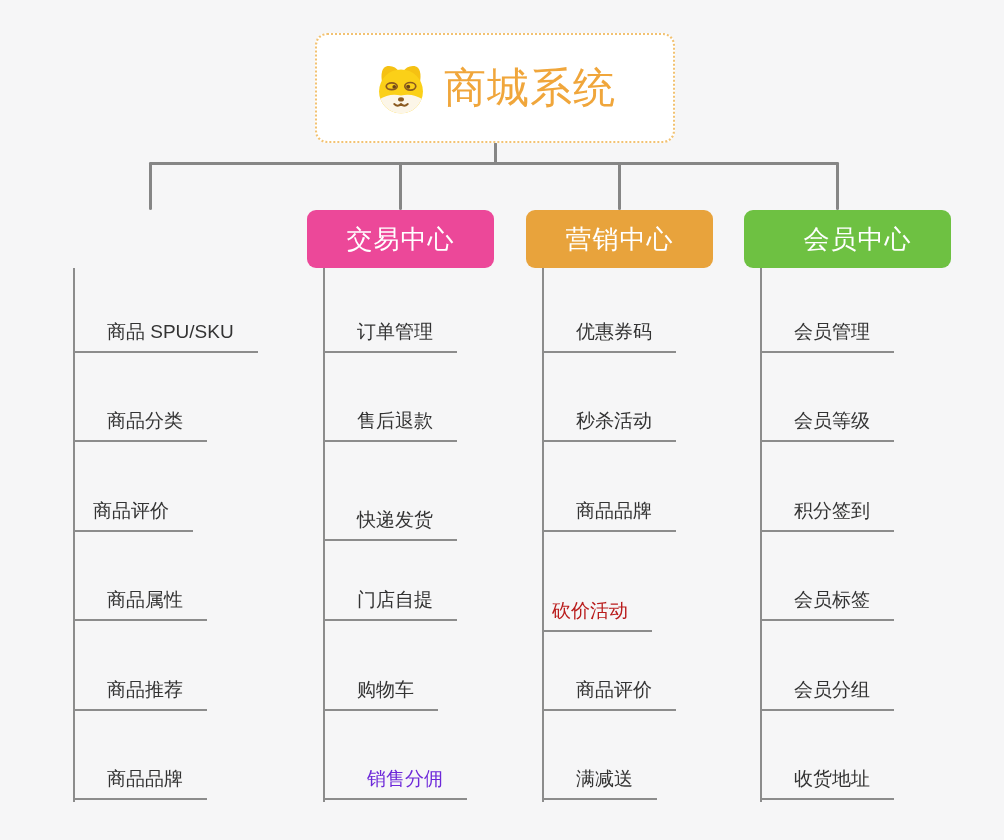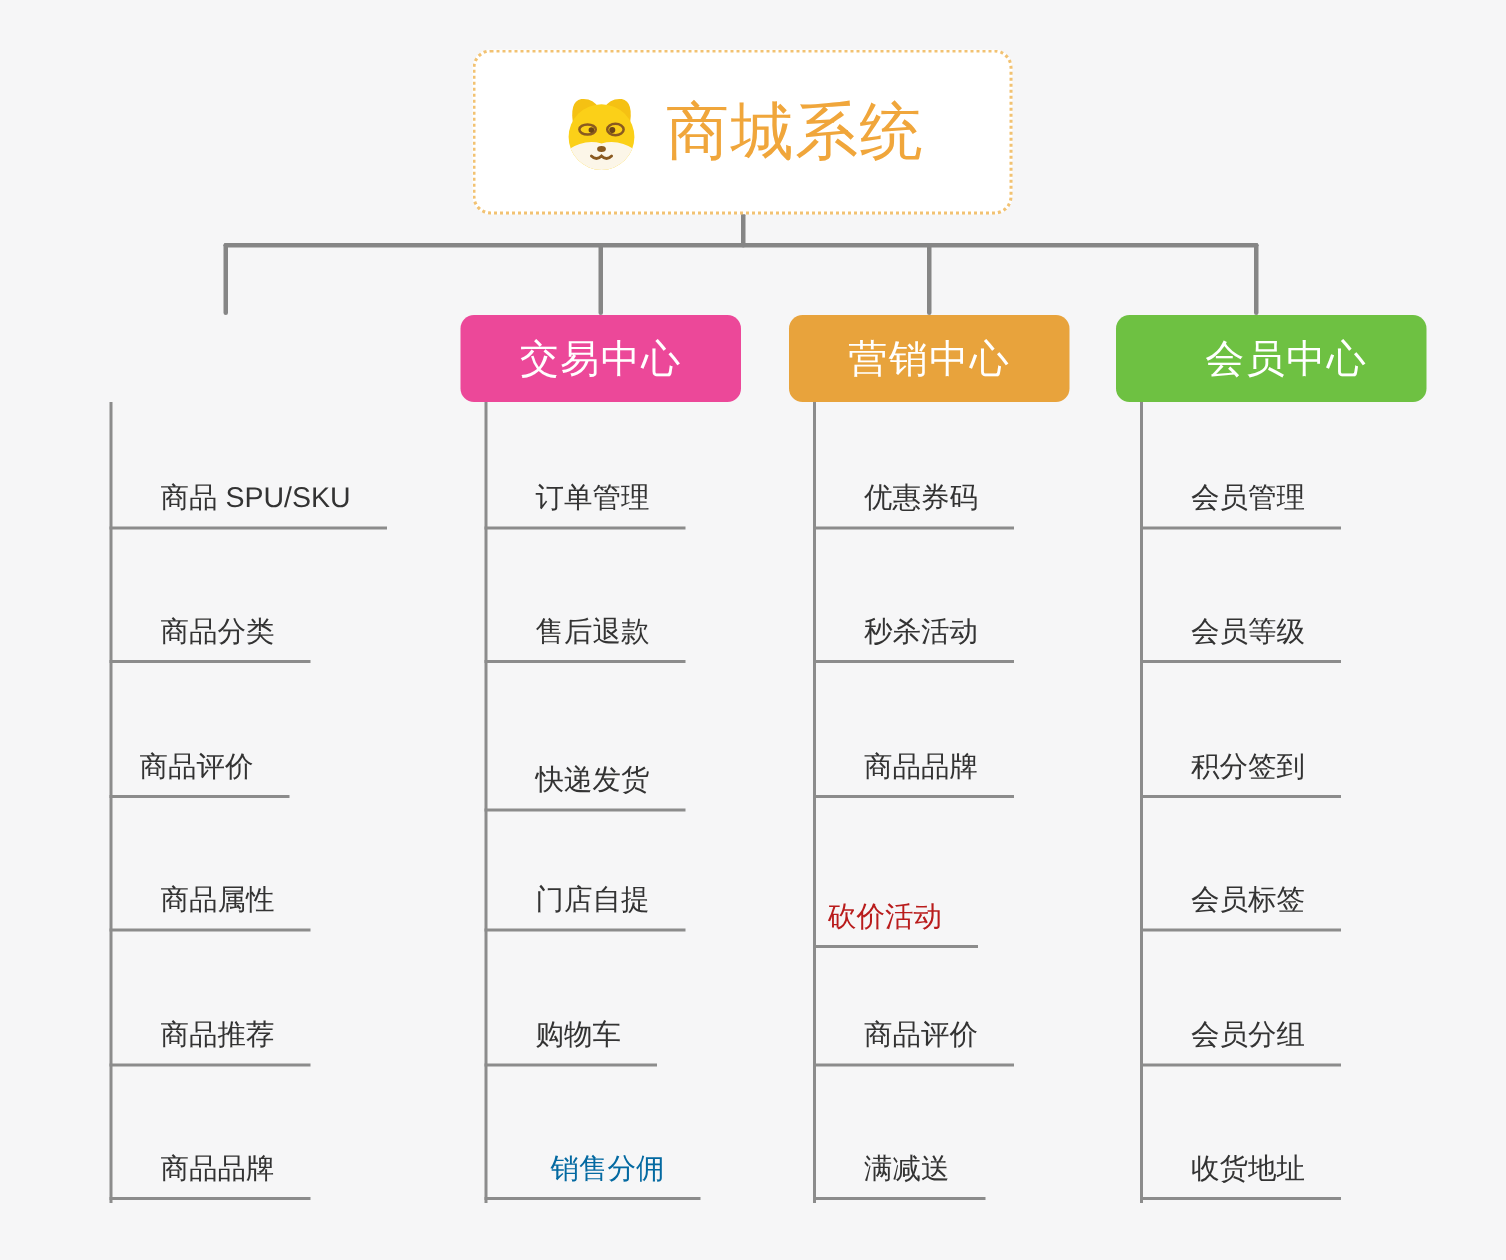--- a/index.html
+++ b/index.html
@@ -133,21 +133,21 @@
       <div class="branch" style="left: 307px;">
       <div class="branch-node" style="background: #ec4899;">
         <span class="branch-label">交易中心</span>
       </div>
       <div class="branch-rail" style="height: 534px; background: rgb(140, 140, 140);"></div>
     <div class="topic" style="top: 98px; border-bottom-color: rgb(140, 140, 140); color: rgb(51, 51, 51);">订单管理</div>
         <div class="topic" style="top: 187.4px; border-bottom-color: rgb(140, 140, 140); color: rgb(51, 51, 51);">售后退款</div>
         <div class="topic" style="top: 286px; border-bottom-color: rgb(140, 140, 140); color: rgb(51, 51, 51);">快递发货</div>
         <div class="topic" style="top: 366.2px; border-bottom-color: rgb(140, 140, 140); color: rgb(51, 51, 51);">门店自提</div>
         <div class="topic" style="top: 455.6px; border-bottom-color: rgb(140, 140, 140); color: rgb(51, 51, 51);">购物车</div>
-        <div class="topic" style="top: 545px; border-bottom-color: rgb(140, 140, 140); color: #0369a1; padding-left: 44px;">销售分佣</div>
+        <div class="topic" style="top: 545px; border-bottom-color: rgb(140, 140, 140); color: #6d28d9; padding-left: 44px;">销售分佣</div>
       </div>
       <div class="branch" style="left: 526px;">
       <div class="branch-node" style="background: rgb(232, 163, 60);">
         <span class="branch-label">营销中心</span>
       </div>
       <div class="branch-rail" style="height: 534px; background: rgb(140, 140, 140);"></div>
     <div class="topic" style="top: 98px; border-bottom-color: rgb(140, 140, 140); color: rgb(51, 51, 51);">优惠券码</div>
         <div class="topic" style="top: 187.4px; border-bottom-color: rgb(140, 140, 140); color: rgb(51, 51, 51); font-family: Liberation Serif, serif;">秒杀活动</div>
         <div class="topic" style="top: 276.8px; border-bottom-color: rgb(140, 140, 140); color: rgb(51, 51, 51);">商品品牌</div>
         <div class="topic" style="top: 377px; border-bottom-color: rgb(140, 140, 140); color: #b91c1c; padding-left: 10px;">砍价活动</div>

